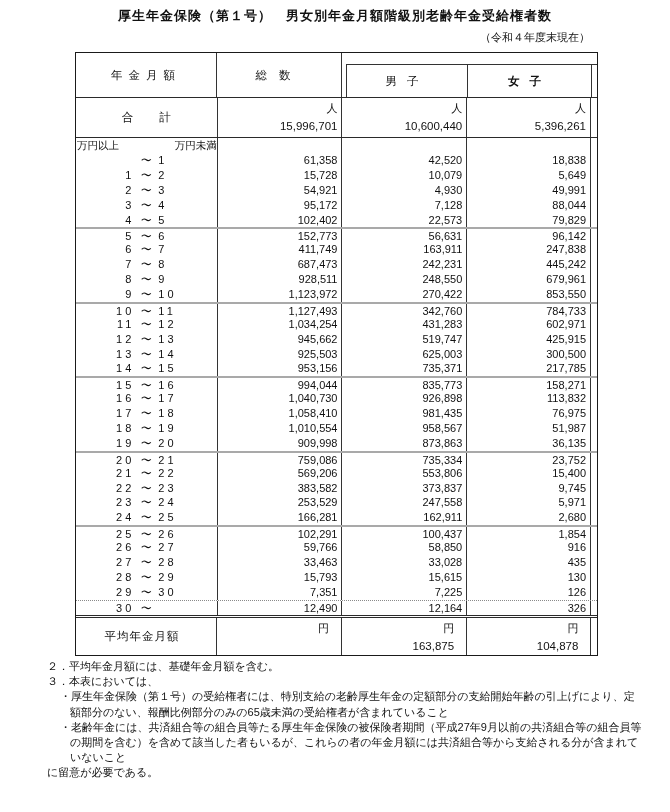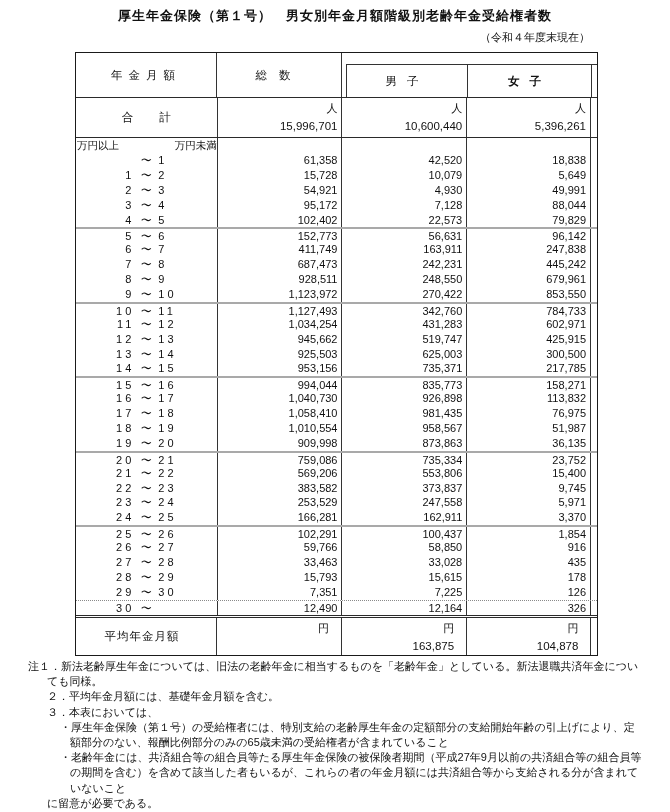--- a/index.html
+++ b/index.html
@@ -376,21 +376,21 @@
         <div class="gut"></div>
       </div>
       <div class="trow">
         <div class="cl">
           <span class="lo">24</span>
           <span class="tl">〜</span>
           <span class="hi">25</span>
         </div>
         <div class="cn">166,281</div>
         <div class="cn">162,911</div>
-        <div class="cn3">3,370</div>
+        <div class="cn3">2,680</div>
         <div class="gut"></div>
       </div>
       <div class="trow sep-solid">
         <div class="cl">
           <span class="lo">25</span>
           <span class="tl">〜</span>
           <span class="hi">26</span>
         </div>
         <div class="cn">102,291</div>
         <div class="cn">100,437</div>
@@ -420,21 +420,21 @@
         <div class="gut"></div>
       </div>
       <div class="trow">
         <div class="cl">
           <span class="lo">28</span>
           <span class="tl">〜</span>
           <span class="hi">29</span>
         </div>
         <div class="cn">15,793</div>
         <div class="cn">15,615</div>
-        <div class="cn3">178</div>
+        <div class="cn3">130</div>
         <div class="gut"></div>
       </div>
       <div class="trow">
         <div class="cl">
           <span class="lo">29</span>
           <span class="tl">〜</span>
           <span class="hi">30</span>
         </div>
         <div class="cn">7,351</div>
         <div class="cn">7,225</div>
@@ -466,19 +466,18 @@
     <div class="cn3">
       <span class="unit">円</span>
       <span class="val">104,878</span>
     </div>
     <div class="gut"></div>
   </div>
 
 </div>
 
 <div class="notes" id="notes">
-    <div class="n0">注１．新法老齢厚生年金については、旧法の老齢年金に相当するものを「老齢年金」としている。新法退職共済年金についても同様。</div>
     <div class="n1">２．平均年金月額には、基礎年金月額を含む。</div>
     <div class="n1">３．本表においては、</div>
     <div class="n2">・厚生年金保険（第１号）の受給権者には、特別支給の老齢厚生年金の定額部分の支給開始年齢の引上げにより、定額部分のない、報酬比例部分のみの65歳未満の受給権者が含まれていること</div>
     <div class="n2">・老齢年金には、共済組合等の組合員等たる厚生年金保険の被保険者期間（平成27年9月以前の共済組合等の組合員等の期間を含む）を含めて該当した者もいるが、これらの者の年金月額には共済組合等から支給される分が含まれていないこと</div>
     <div class="n1">に留意が必要である。</div>
   </div>
 
 </body></html>

